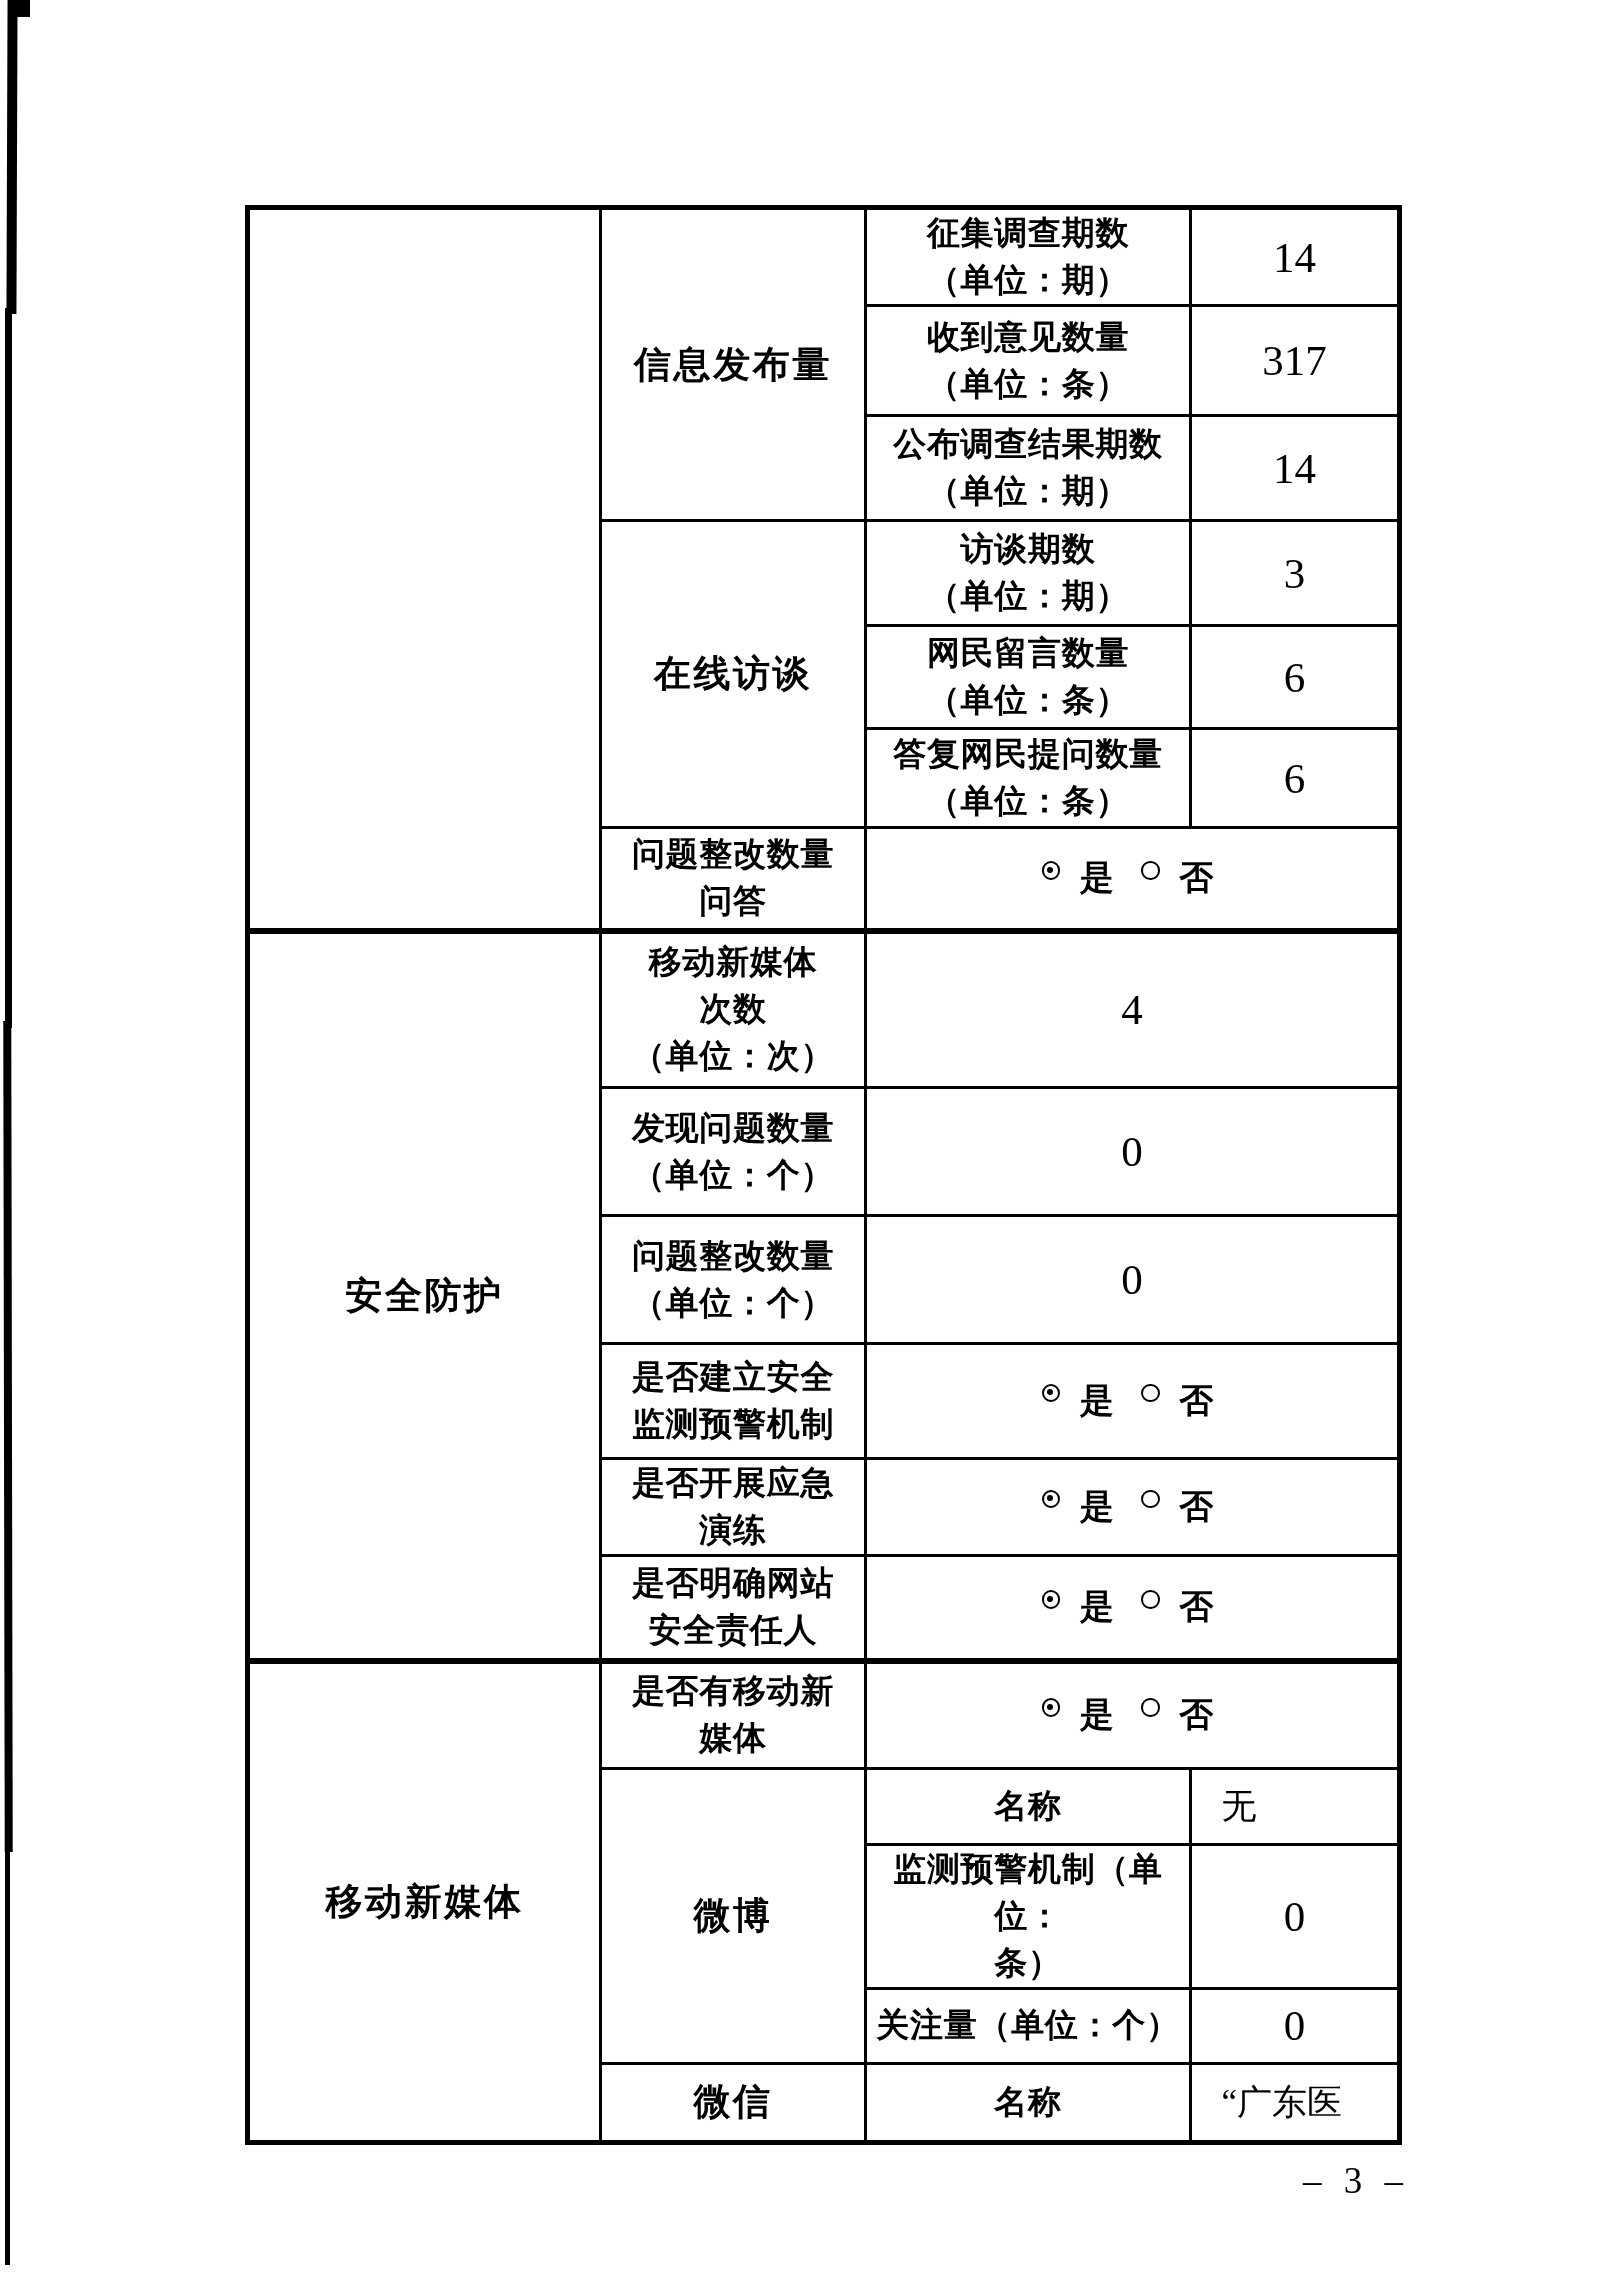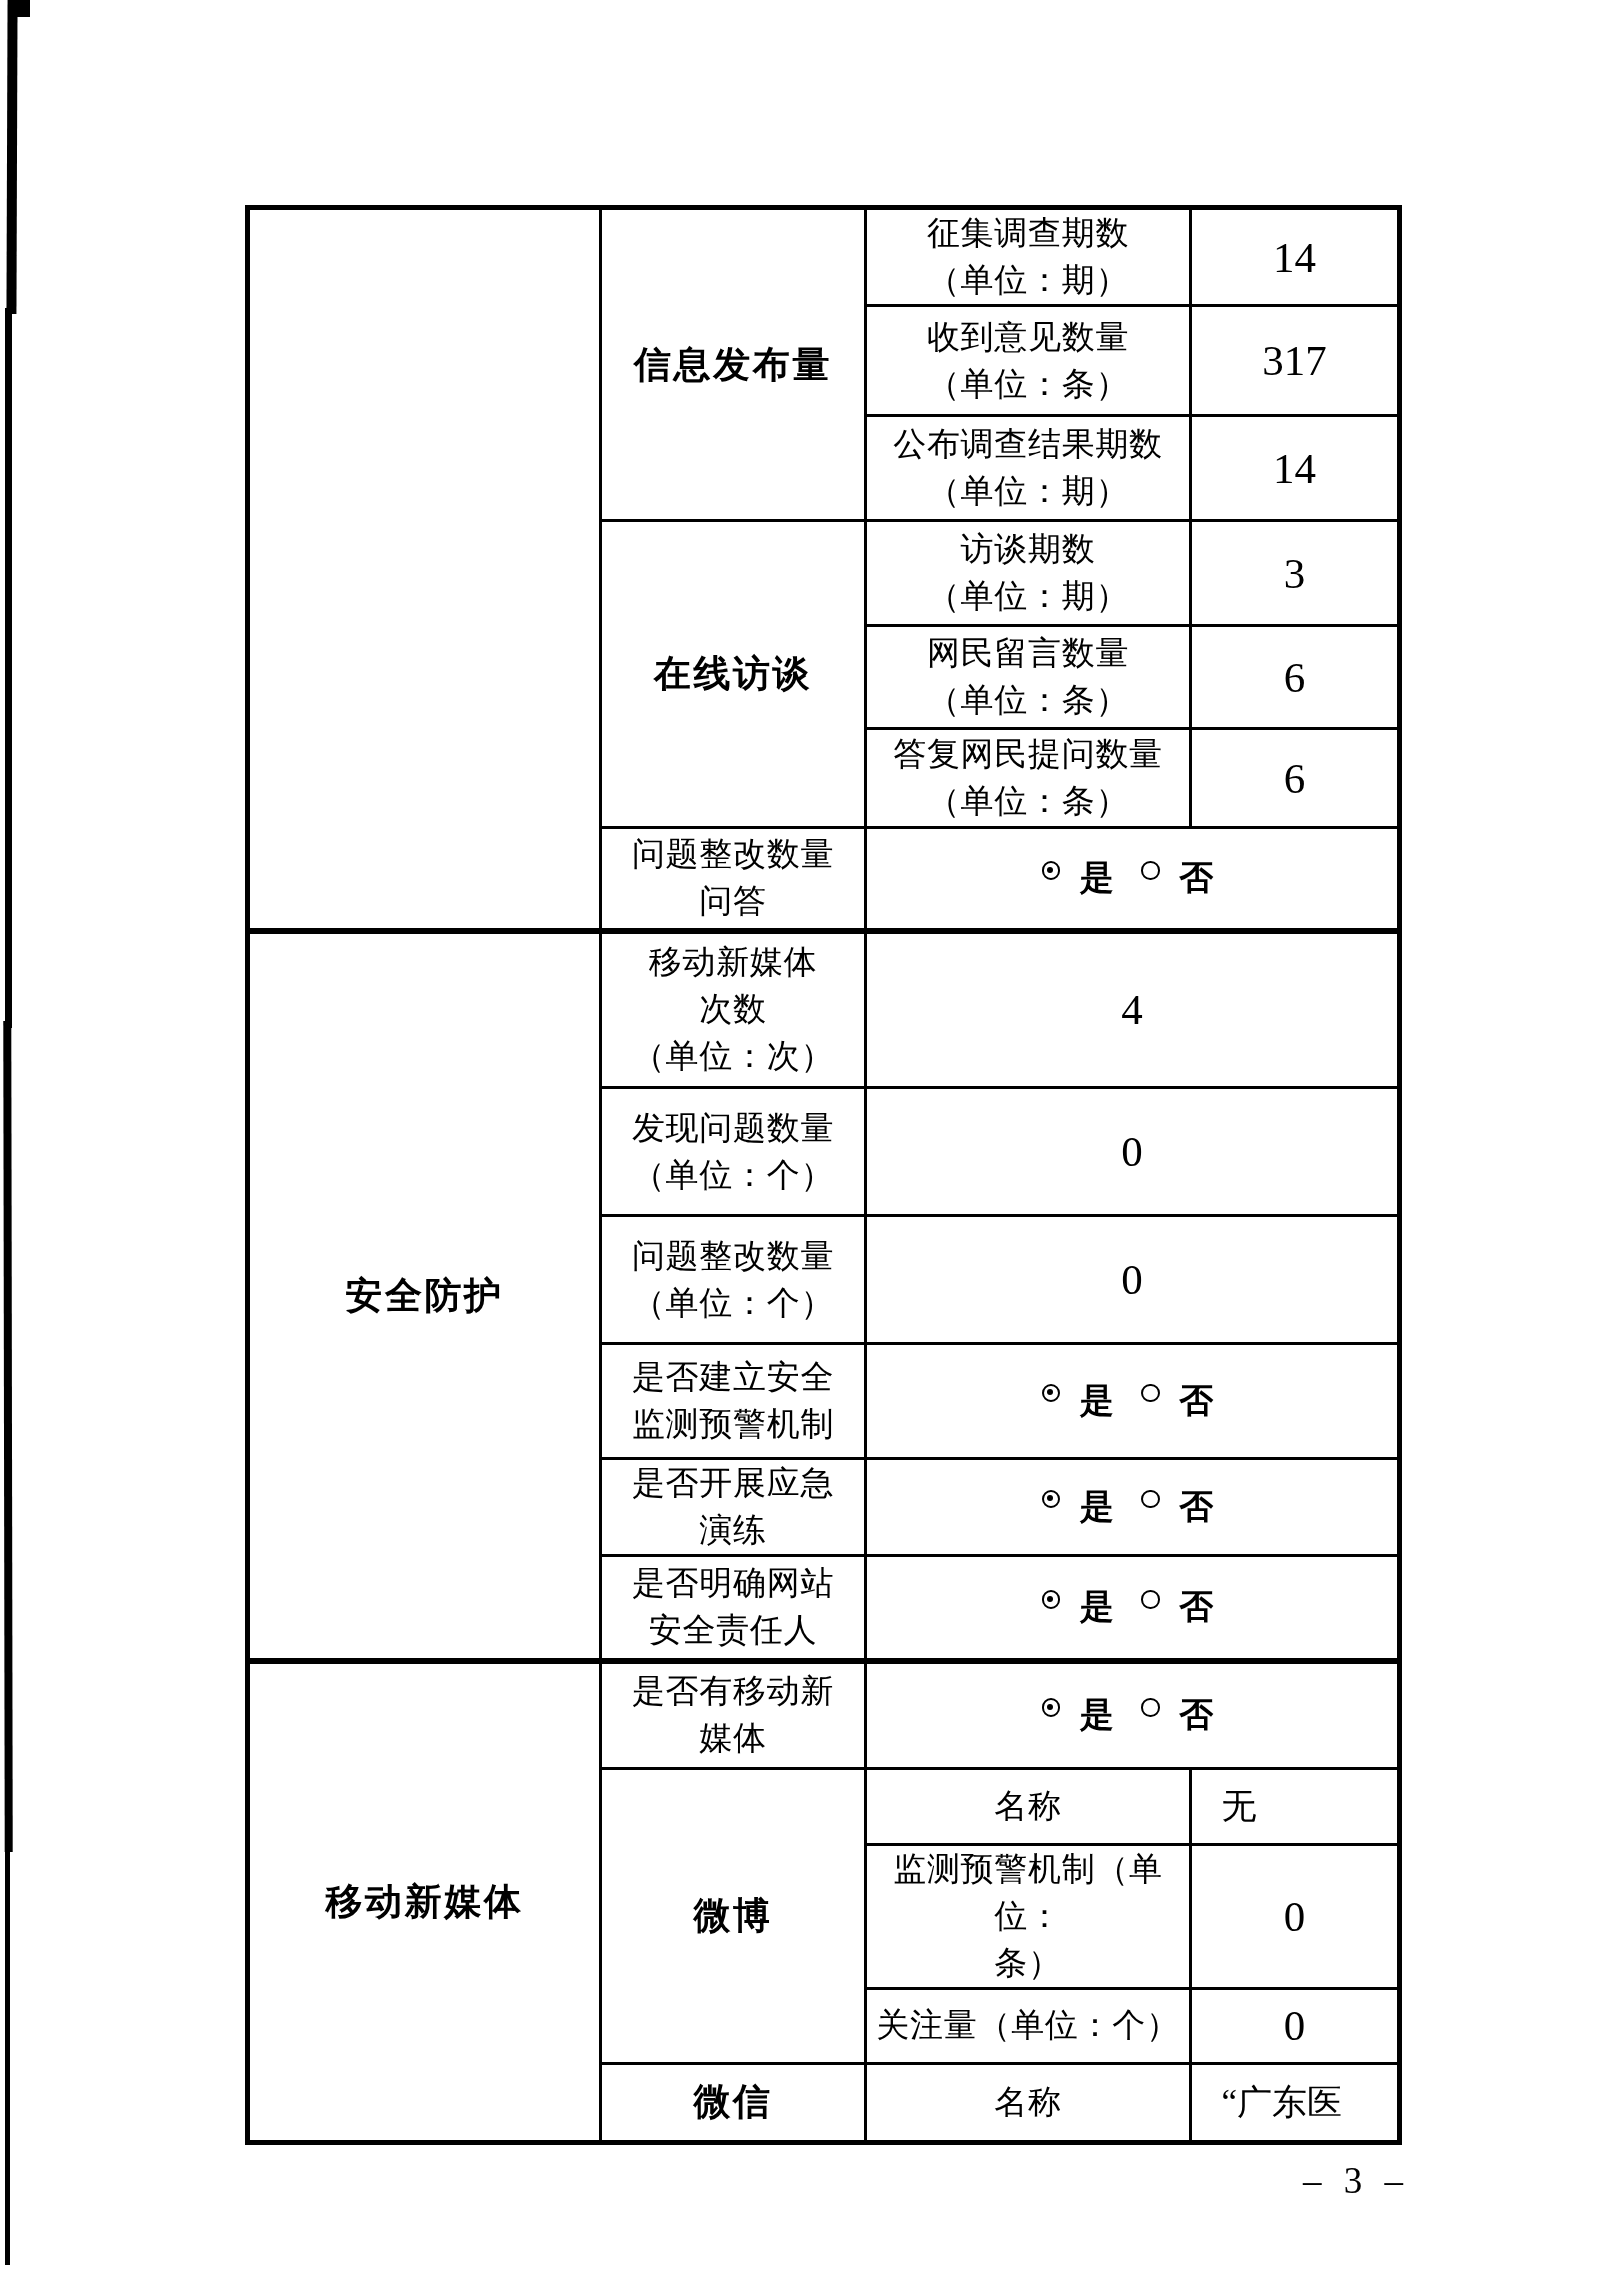--- a/index.html
+++ b/index.html
@@ -28,21 +28,21 @@
   tr.sec td{border-top-width:6.5px;}
   
   tr.r1{height:98px}tr.r2{height:110px}tr.r3{height:105px}
   tr.r4{height:105px}tr.r5{height:103px}tr.r6{height:99px}
   tr.r7{height:103px}tr.r8{height:157px}tr.r9{height:128px}
   tr.r10{height:128px}tr.r11{height:115px}tr.r12{height:97px}
   tr.r13{height:105px}tr.r14{height:108px}tr.r15{height:76px}
   tr.r16{height:110px}tr.r17{height:75px}tr.r18{height:79px}
   
   .label{
-    font-weight:normal;font-size:33px;line-height:1.42;
+    font-weight:bold;font-size:33px;line-height:1.42;
     letter-spacing:0.7px;white-space:pre-line;
   }
   .group{
     font-weight:bold;font-size:37px;letter-spacing:2.6px;
     white-space:pre-line;
   }
   .num{
     font-family:"Liberation Serif",serif;
     font-size:43px;font-weight:normal;
   }

